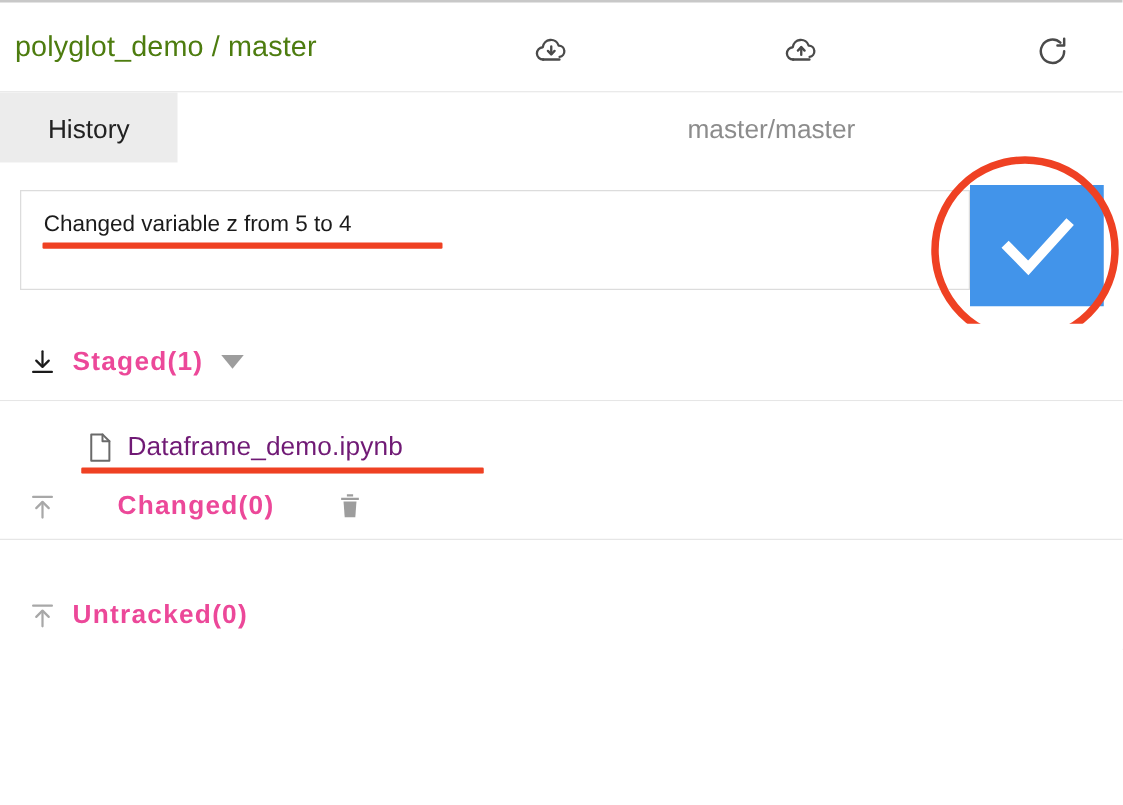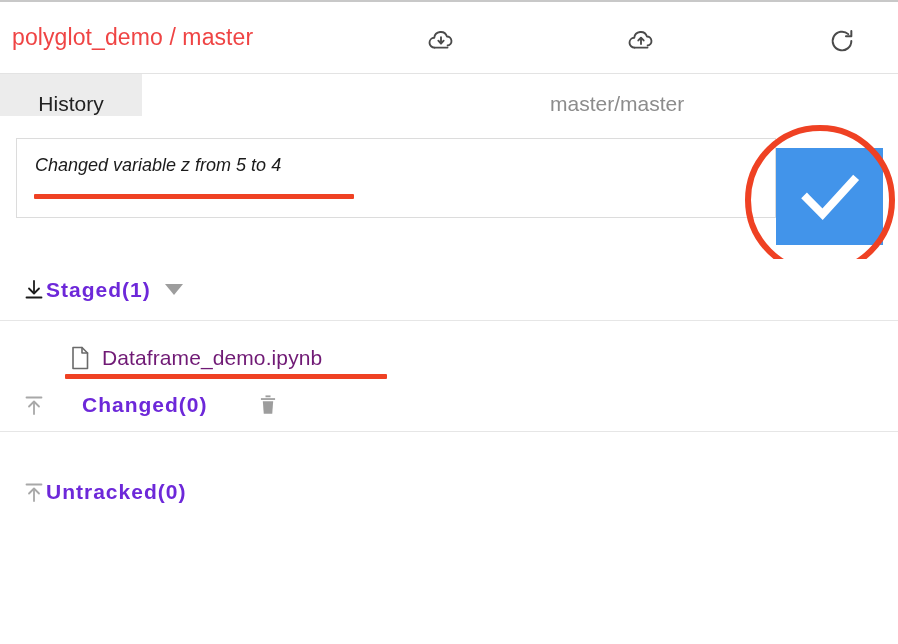--- a/index.html
+++ b/index.html
@@ -30,21 +30,21 @@
     background: #ffffff;
     border-top: 2px solid #c8c8c8;
     box-sizing: border-box;
     border-bottom: 1px solid #e3e3e3;
   }
   .repo-title {
     position: absolute;
     left: 12px;
     top: 22px;
     font-size: 23px;
-    color: #ef4444;
+    color: #4d7c0f;
     letter-spacing: 0.1px;
     white-space: nowrap;
   }
   .tb-icon {
     position: absolute;
     top: 24px;
     width: 28px;
     height: 28px;
     color: #4a4a4a;
     cursor: pointer;
@@ -114,25 +114,24 @@
     display: flex;
     align-items: center;
     font-size: 21px;
     color: #8c8c8c;
     cursor: pointer;
   }
 
   
   .commit-area {
     position: absolute;
-    left: 0; top: 116px;
+    left: 0; top: 130px;
     width: 898px;
     height: 125px;
     background: #ffffff;
-    font-style: italic;
   }
   .commit-box {
     position: absolute;
     left: 16px;
     top: 22px;
     width: 760px;
     height: 80px;
     border: 1px solid #dcdcdc;
     box-sizing: border-box;
     background: #ffffff;
@@ -192,23 +191,24 @@
     align-items: center;
     cursor: pointer;
   }
   .sec-icon {
     margin-left: 22px;
     width: 24px;
     height: 24px;
     display: block;
   }
   .sec-label {
+    margin-left: 12px;
     font-size: 21px;
     font-weight: bold;
-    color: #6d28d9;
+    color: #ec4899;
     letter-spacing: 1px;
   }
   .caret-down {
     margin-left: 14px;
     width: 0; height: 0;
     border-left: 9px solid transparent;
     border-right: 9px solid transparent;
     border-top: 11px solid #9d9d9d;
     cursor: pointer;
   }

